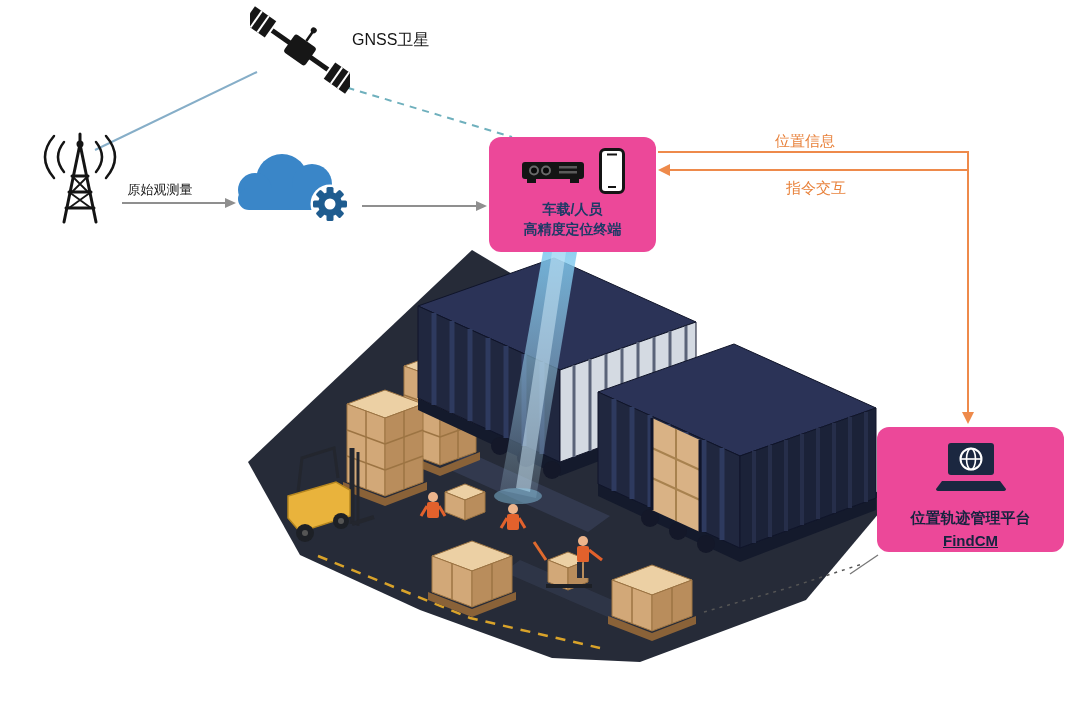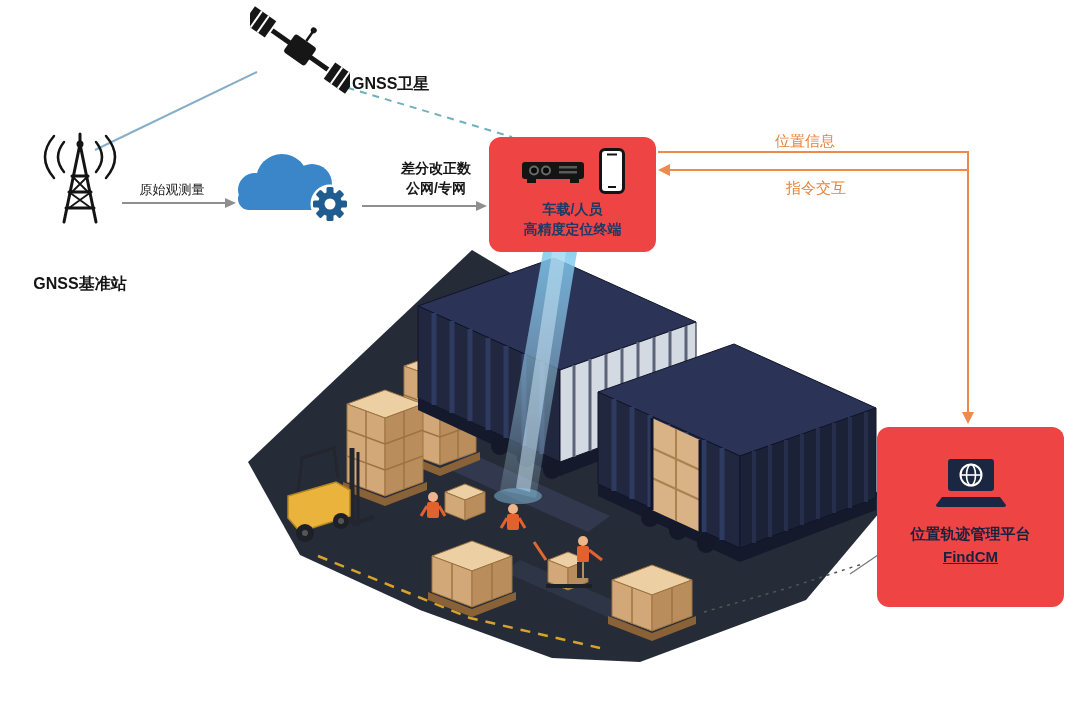--- a/index.html
+++ b/index.html
@@ -1,28 +1,28 @@
 <!DOCTYPE html>
 <html><head>
 <meta charset="utf-8">
 <style>
   * { margin:0; padding:0; box-sizing:border-box; }
   body { font-family:"Liberation Sans", sans-serif; background:#ffffff; }
   .stage { position:relative; width:1080px; height:701px; background:#fff; overflow:hidden; }
   .abs { position:absolute; }
   .lbl { position:absolute; color:#151515; text-align:center; line-height:1.45; }
-  .lbl-bold { font-weight:700;margin-top:44px; }
+  .lbl-bold { font-weight:400; }
   .node-box {
-    position:absolute; background:#ef4444; border-radius:12px;
+    position:absolute; background:#ec4899; border-radius:12px;
     display:flex; flex-direction:column; align-items:center;
   }
   .terminal-box { left:489px; top:137px; width:167px; height:115px; padding-top:12px; }
   .terminal-icons { display:flex; align-items:center; gap:14px; height:48px; }
   .terminal-text { font-size:14px; font-weight:700; color:#1d3a66; text-align:center; line-height:1.45; margin-top:2px; }
-  .finds-box { left:877px; top:427px; width:187px; height:180px; padding-top:30px; }
+  .finds-box { left:877px; top:427px; width:187px; height:125px; padding-top:14px; }
   .finds-text { font-size:15px; font-weight:700; color:#15233f; text-align:center; line-height:1.5; margin-top:8px; }
   .finds-product { text-decoration:underline; }
   .orange-lbl { color:#e8823c; font-weight:400; font-size:15px; }
 </style>
 </head>
 <body>
 
 <div class="stage">
 
   <svg class="abs" style="left:0;top:0" width="1080" height="701" viewBox="0 0 1080 701">
@@ -270,23 +270,22 @@
         <path d="M52,46 L68,62 M68,46 L52,62 M49,62 L71,78 M71,62 L49,78" stroke-width="1.8"></path>
         <line x1="60" y1="14" x2="60" y2="4"></line>
         <path d="M44,12 Q32,27 44,42" stroke-width="2.5"></path>
         <path d="M34,6 Q16,27 34,48" stroke-width="2.5"></path>
         <path d="M76,12 Q88,27 76,42" stroke-width="2.5"></path>
         <path d="M86,6 Q104,27 86,48" stroke-width="2.5"></path>
       </g>
       <circle cx="60" cy="14" r="3.5" fill="#141414"></circle>
     </svg>
   </div>
-  <div class="lbl lbl-bold" style="left:10px;top:228px;width:140px;font-size:16px">GNSS基准站</div>
-
-  <div class="lbl" style="left:120px;top:181px;width:104px;font-size:13px">原始观测量</div>
+
+  <div class="lbl" style="left:108px;top:181px;width:104px;font-size:13px">原始观测量</div>
 
   <div class="abs" style="left:230px;top:140px">
     <svg width="132" height="94" viewBox="0 0 132 94">
       <g fill="#3a86c8">
         <circle cx="52" cy="40" r="26"></circle>
         <circle cx="25" cy="50" r="17"></circle>
         <circle cx="82" cy="44" r="20"></circle>
         <rect x="8" y="48" width="92" height="22" rx="11"></rect>
       </g>
       <g transform="translate(100,64)">
@@ -300,24 +299,20 @@
           <rect x="-3.5" y="-17" width="7" height="9" rx="1.5" transform="rotate(225)"></rect>
           <rect x="-3.5" y="-17" width="7" height="9" rx="1.5" transform="rotate(270)"></rect>
           <rect x="-3.5" y="-17" width="7" height="9" rx="1.5" transform="rotate(315)"></rect>
           <circle r="12"></circle>
         </g>
         <circle r="5.5" fill="#ffffff"></circle>
       </g>
     </svg>
   </div>
 
-  <div class="lbl" style="left:384px;top:158px;width:104px;font-size:14px;font-weight:600">
-    <span style="display:block">差分改正数</span>
-    <span style="display:block">公网/专网</span>
-  </div>
 
   <div class="node-box terminal-box">
     <div class="terminal-icons">
       <span>
         <svg width="64" height="30" viewBox="0 0 64 30">
           <rect x="1" y="6" width="62" height="17" rx="3" fill="#141414"></rect>
           <circle cx="13" cy="14.5" r="4" fill="#0a0a0a" stroke="#6a6a6a" stroke-width="2"></circle>
           <circle cx="25" cy="14.5" r="4" fill="#0a0a0a" stroke="#6a6a6a" stroke-width="2"></circle>
           <rect x="38" y="10" width="18" height="2.5" fill="#5a5a5a"></rect>
           <rect x="38" y="15" width="18" height="2.5" fill="#5a5a5a"></rect>

